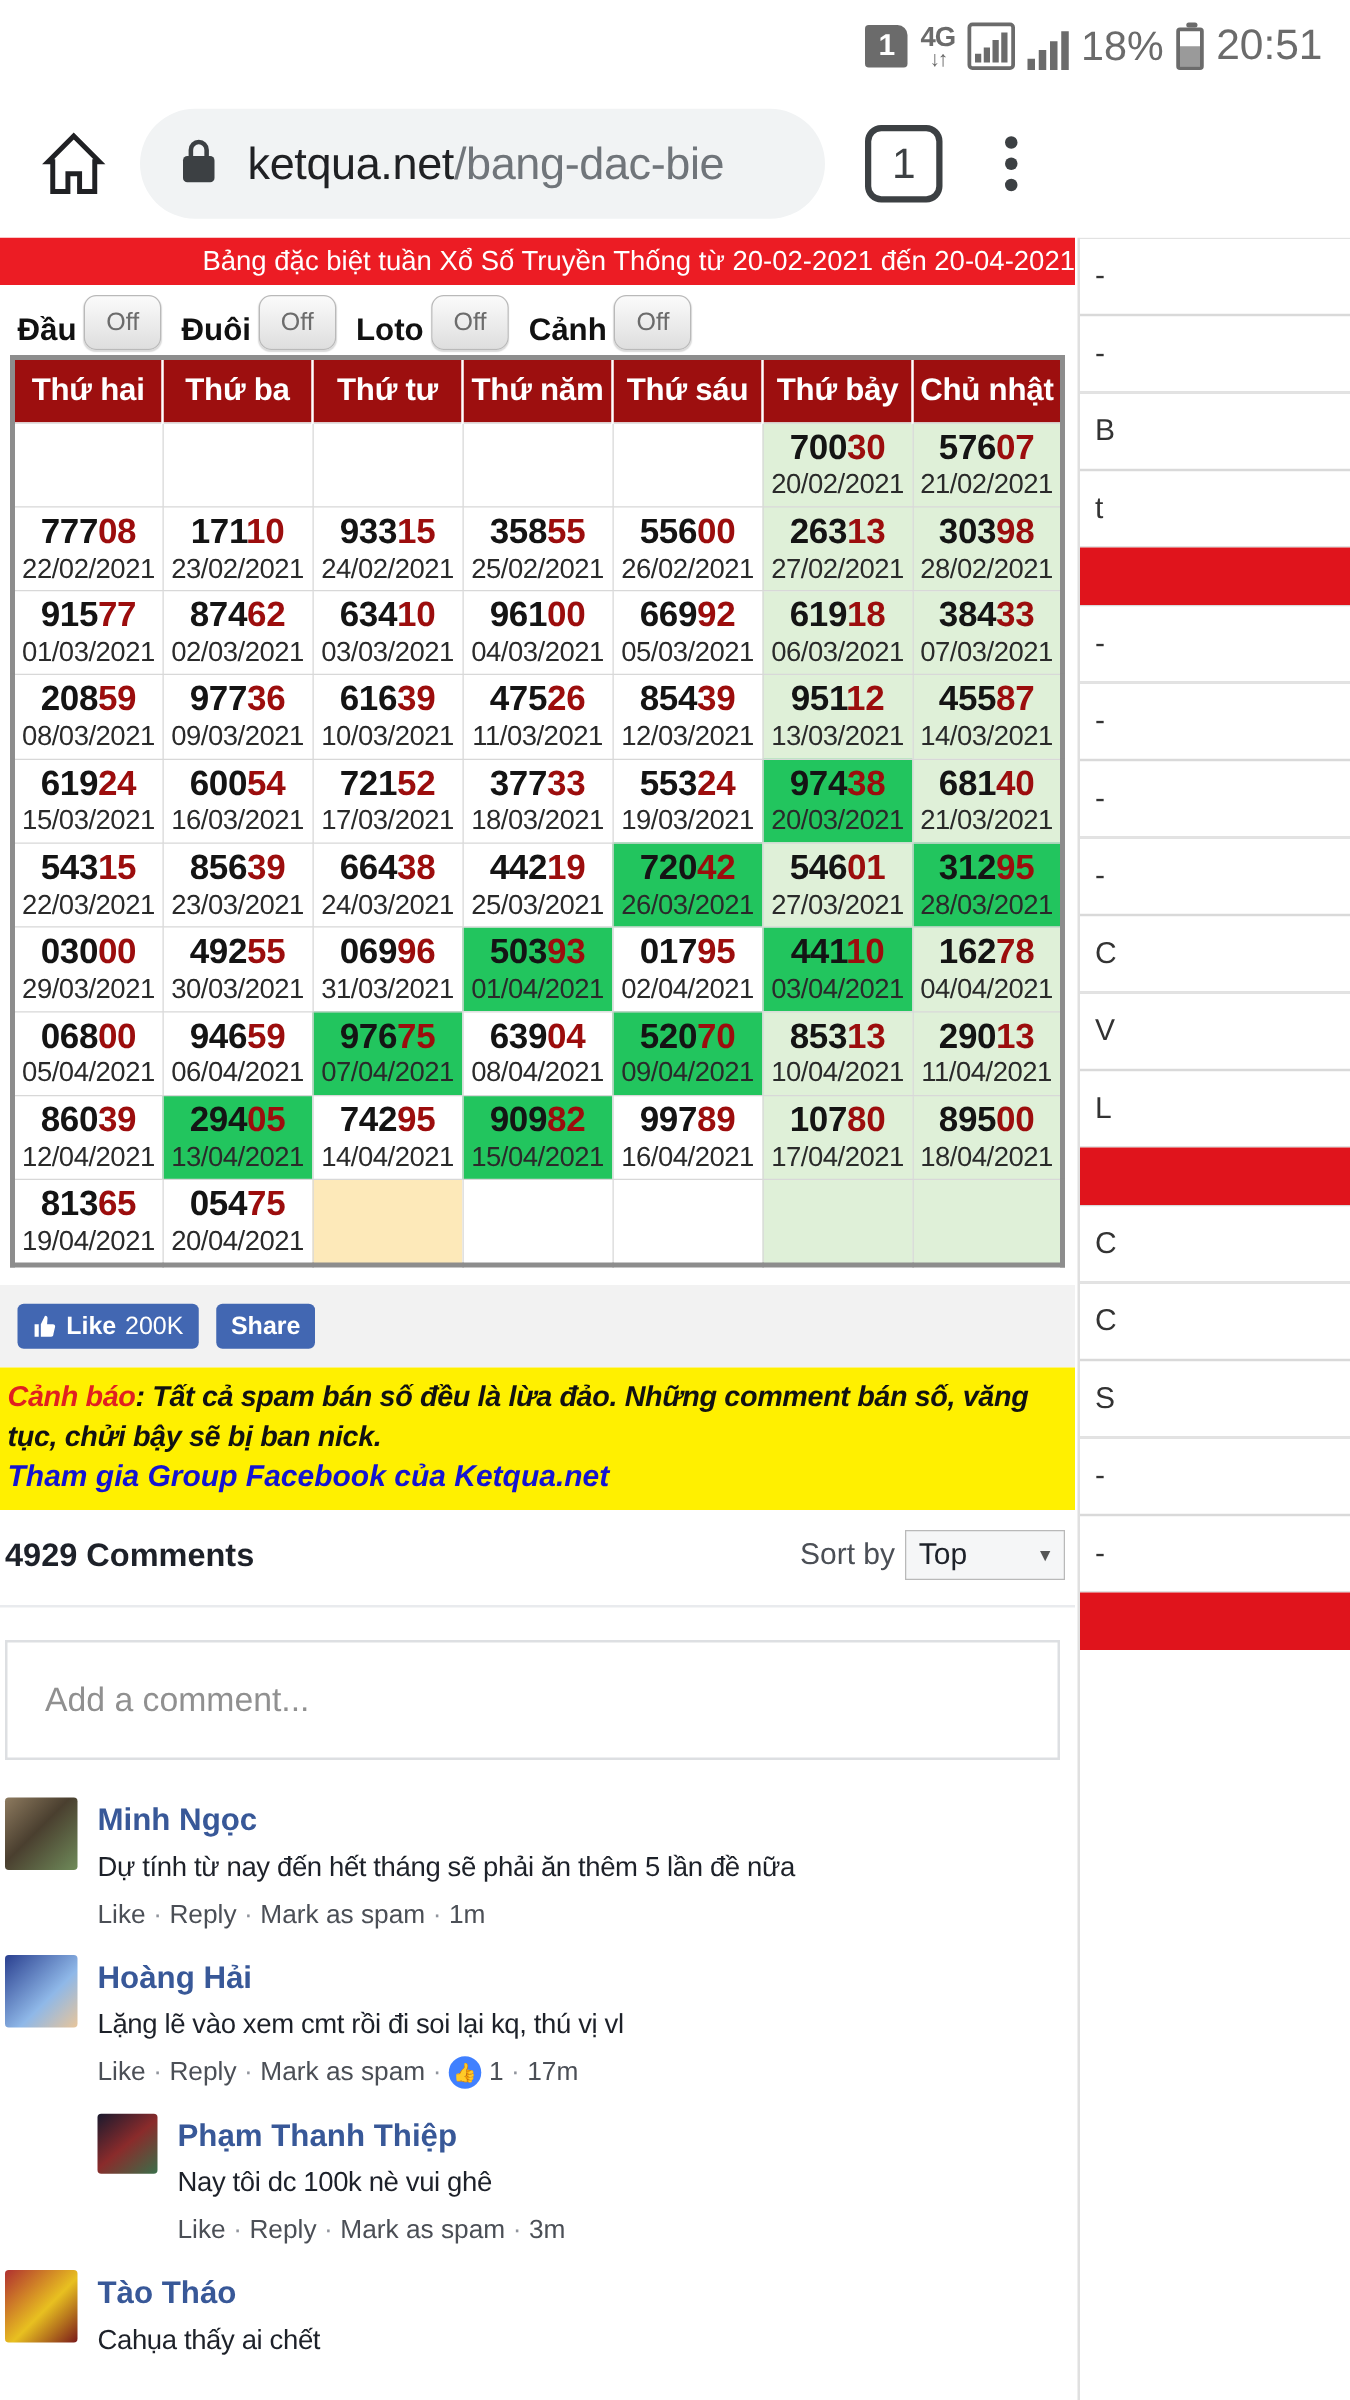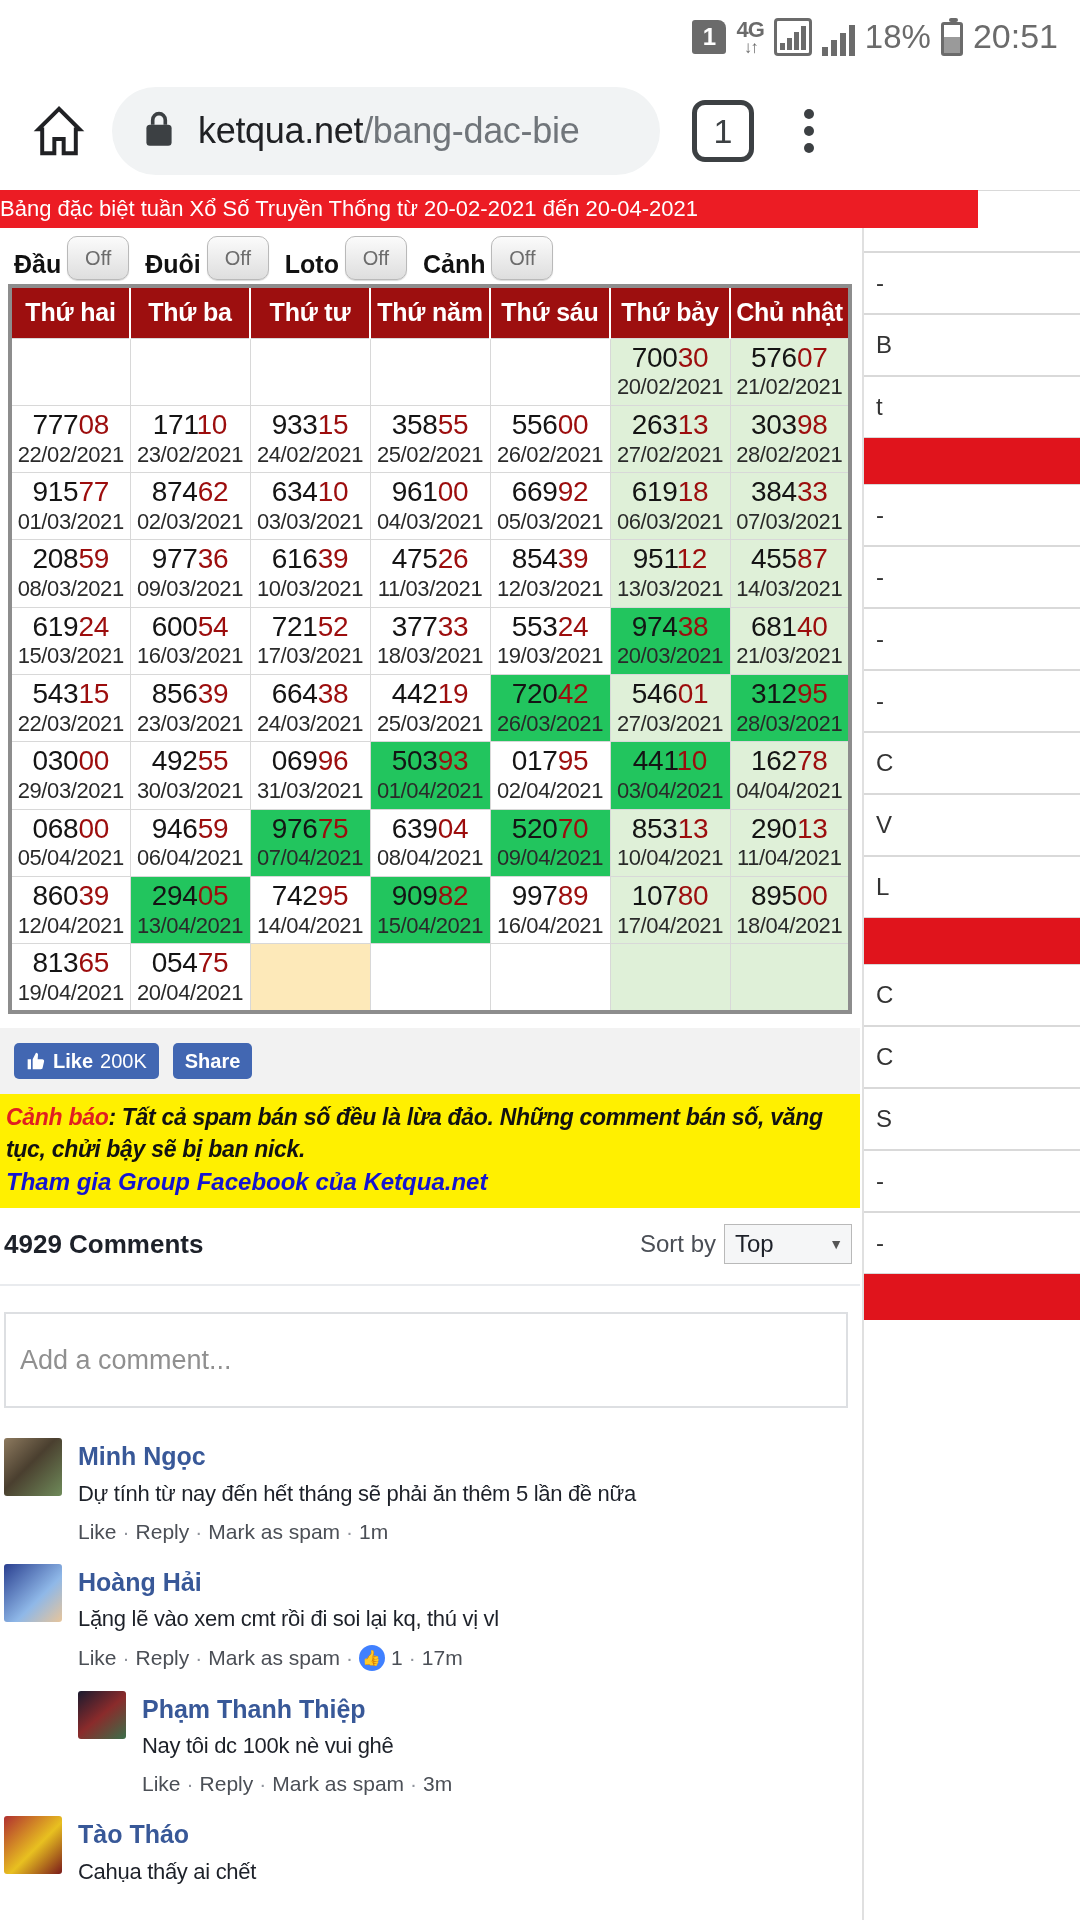--- a/index.html
+++ b/index.html
@@ -70,22 +70,22 @@
   .kebab { width: 62px; height:62px; display:flex; flex-direction:column; align-items:center; justify-content:center; gap:7px; margin-left: 8px;}
   .kebab i { width: 10px; height: 10px; border-radius: 50%; background: #3c4043; display:block;}
 
   
   .page {
     width: 1080px; height: 1730px; position: relative; overflow: hidden; background: #fff;
   }
   .content-col { width: 860px; position: relative; background:#fff; }
 
   .red-banner {
-    background: #ec1c24; color: #ffffff; text-align: left;
-    font-size: 22px; height: 38px; line-height: 38px; width: 978px;
+    background: #ec1c24; color: #ffffff; text-align: right;
+    font-size: 22px; height: 38px; line-height: 38px; width: 860px;
     white-space: nowrap; overflow: hidden;
   }
 
   
   .toggles {
     display: flex; align-items: center; gap: 6px; padding: 14px 14px 10px 14px; height: 56px;
   }
   .tg-label { font-size: 25px; font-weight: bold; color: #111; margin-top: 12px; }
   .tg-switch {
     width: 62px; height: 44px; border-radius: 10px;
@@ -103,21 +103,21 @@
   table.kq th {
     background: #9d0f0f; color: #ffffff; font-size: 25px; font-weight: bold;
     height: 52px; border-right: 2px solid #ffffff; text-align: center;
     letter-spacing: -0.2px;
   }
   table.kq th:last-child { border-right: none; }
   table.kq td {
     border: 1px solid #d8d8d8; height: 65px; text-align: center; vertical-align: middle;
     padding: 4px 0;
   }
-  .num { font-size: 28px; font-weight: normal; color: #141414; line-height: 1.1; letter-spacing: -0.3px;}
+  .num { font-size: 28px; font-weight: bold; color: #141414; line-height: 1.1; letter-spacing: -0.3px;}
   .num em { font-style: normal; color: #9c0d0d; }
   .dt { font-size: 22px; color: #2a2a2a; line-height: 1.25; letter-spacing: -0.4px;}
   td.green { background: #dff0d8; }
   td.orange { background: #22c55e; }
   td.cream { background: #fde9b9; }
   td.blank { background: #ffffff; }
 
   
   .fbbar {
     background: #f2f2f2; height: 66px; display: flex; align-items: center; gap: 14px;
@@ -147,21 +147,21 @@
     border: 1px solid #b9b9b9; background:#f5f6f7; height: 40px; min-width: 128px;
     display:flex; align-items:center; justify-content:space-between; padding: 0 8px 0 10px;
     font-size: 24px; color: #1d2129; gap: 10px;
   }
   .cm-select .caret { font-size: 14px; color:#555; }
 
   .cm-divider { height: 2px; background: #e9ebee; width: 860px; margin: 4px 0 26px 0;}
 
   .cm-input {
     width: 844px; margin: 0 8px 0 4px; height: 96px; border: 2px solid #dddfe2; background:#fff;
-    display: flex; align-items: center; padding-left: 14px;
+    display: flex; align-items: center; padding-left: 30px;
   }
   .cm-input span { font-size: 27px; color: #909090; }
 
   .cm-list { padding: 30px 6px 0 4px; width: 860px; }
   .cm-item { display: flex; gap: 16px; margin-bottom: 20px; }
   .cm-item.reply { padding-left: 74px; }
   .avatar {
     width: 58px; height: 58px; flex: 0 0 58px; border-radius: 3px; overflow: hidden;
     background: linear-gradient(135deg,#8d7a5f,#4a3f2f 45%,#6f8b5a);
     position: relative;

